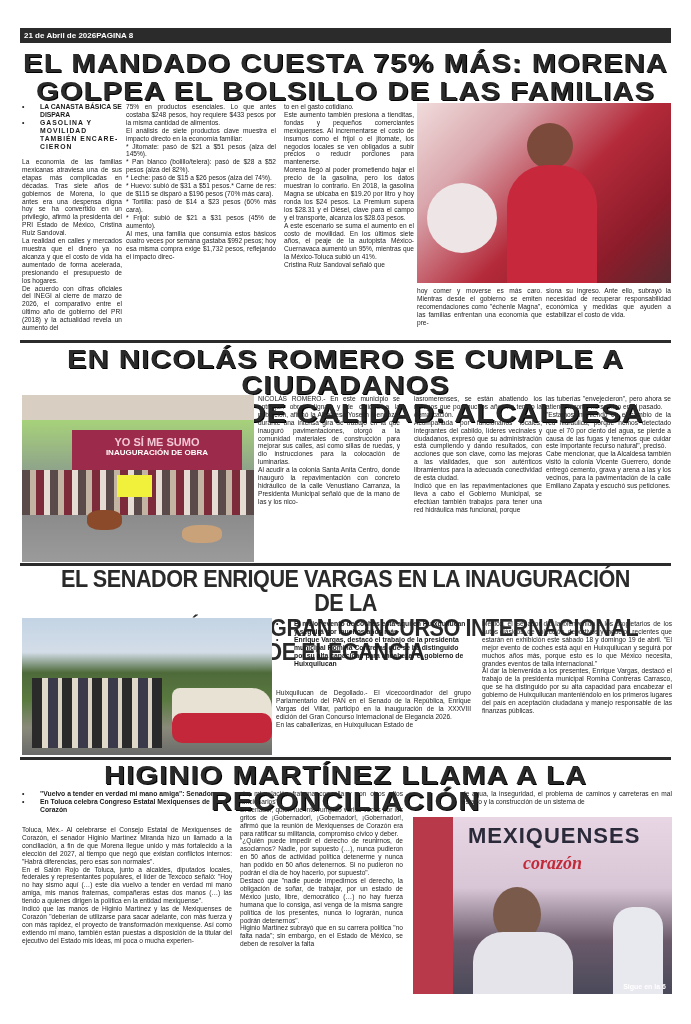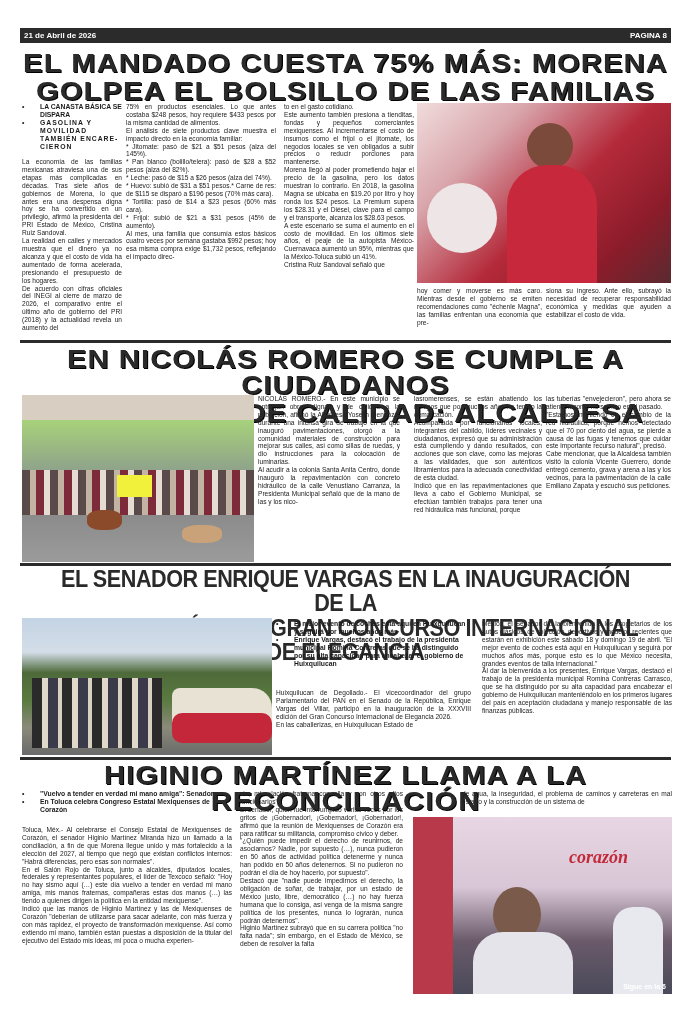--- a/index.html
+++ b/index.html
@@ -1,18 +1,18 @@
 <!DOCTYPE html>
 <html><head>
 <meta charset="utf-8">
 <style>
   html, body { margin:0; padding:0; background:#ffffff; }
   body { width:691px; height:1024px; position:relative; overflow:hidden; font-family:"Liberation Sans", sans-serif; color:#1a1a1a; }
   .abs { position:absolute; }
-  .topbar { left:20px; top:28px; width:651px; height:15px; background:#2b2b2b; color:#fff; font-size:8px; font-weight:bold; display:flex; justify-content:space-between; align-items:center; padding:0 4px; box-sizing:border-box; }
+  .topbar { left:20px; top:28px; width:651px; height:15px; background:#2b2b2b; color:#fff; font-size:8px; font-weight:bold; display:flex; align-items:center; padding:0 4px; box-sizing:border-box; }
   .rule { background:#2b2b2b; height:3px; }
   .headline { left:18px; width:655px; text-align:center; font-family:"Liberation Sans", sans-serif; font-weight:900; color:#2a2a2a; text-transform:uppercase; line-height:1; letter-spacing:0.5px; }
   .h1 { font-size:26px; transform:scaleX(1.12); transform-origin:center; letter-spacing:1px; }
   .h1 div { text-shadow:1px 1px 0 #000; }
   .hc { font-size:24px; font-family:"Liberation Sans", sans-serif; font-weight:bold; transform:scaleX(0.9); transform-origin:center; letter-spacing:-0.5px; }
   .col { font-size:6.6px; line-height:7.9px; text-align:justify; color:#222; }
   .col p { margin:0; }
   .bul { font-weight:bold; font-size:6.8px; line-height:8px; margin:0; padding:0; list-style:none; }
   .bul li { position:relative; padding-left:18px; }
   .bul li::before { content:"•"; position:absolute; left:0; }
@@ -71,20 +71,24 @@
   <p>siona su ingreso. Ante ello, subrayó la necesidad de recuperar responsabilidad económica y medidas que ayuden a estabilizar el costo de vida.</p>
 </div>
 
 <div class="abs rule" style="left:20px; top:340px; width:651px;"></div>
 
 <div class="abs headline h1" style="top:346px;">
   <div>EN NICOLÁS ROMERO SE CUMPLE A CIUDADANOS</div>
   <div style="margin-top:2px;">CON OBRAS DE CALIDAD: ALCALDESA</div>
 </div>
 <div class="abs photo" style="left:22px; top:395px; width:232px; height:167px; background:linear-gradient(180deg,#d8cfc2 0%,#d8cfc2 15%,#a7d27a 15%,#8fa38a 45%,#8a8a8a 70%,#9b9b9b 100%);">
+  <div class="abs" style="left:50px; top:35px; width:170px; height:45px; background:#9c2a4a; color:#fff; text-align:center; font-weight:bold;">
+    <div style="font-size:11px; margin-top:6px; color:#f4c7d6;">YO SÍ ME SUMO</div>
+    <div style="font-size:8px;">INAUGURACIÓN DE OBRA</div>
+  </div>
   <div class="abs" style="left:0; top:75px; width:232px; height:45px; background:repeating-linear-gradient(90deg,#5a4a4a 0 8px,#c3b3a3 8px 14px,#7d2a3a 14px 22px,#e5ddd3 22px 28px);"></div>
   <div class="abs" style="left:95px; top:80px; width:35px; height:22px; background:#f1f03a;"></div>
   <div class="abs" style="left:65px; top:115px; width:35px; height:20px; border-radius:40%; background:#8b4a2a;"></div>
   <div class="abs" style="left:160px; top:130px; width:40px; height:18px; border-radius:40%; background:#c9a27a;"></div>
 </div>
 <div class="abs col" style="left:258px; top:395px; width:142px;">
   <p>NICOLÁS ROMERO.- En este municipio se entregan obras dignas y de calidad a la población, afirmó la Alcaldesa Yoselin Mendoza, durante una intensa gira de trabajo en la que inauguró pavimentaciones, otorgó a la comunidad materiales de construcción para mejorar sus calles, así como sillas de ruedas, y dio instrucciones para la colocación de luminarias.</p>
   <p>Al acudir a la colonia Santa Anita Centro, donde inauguró la repavimentación con concreto hidráulico de la calle Venustiano Carranza, la Presidenta Municipal señaló que de la mano de las y los nico-</p>
 </div>
 <div class="abs col" style="left:414px; top:395px; width:128px;">
@@ -140,19 +144,20 @@
   <p>cia, mi relación fraterna con ella y con otros altos funcionarios".</p>
   <p>El senador, quien fue interrumpido varias veces por los gritos de ¡Gobernador!, ¡Gobernador!, ¡Gobernador!, afirmó que la reunión de Mexiquenses de Corazón era para ratificar su militancia, compromiso cívico y deber.</p>
   <p>"¿Quién puede impedir el derecho de reunirnos, de asociarnos? Nadie, por supuesto (…), nunca pudieron en 50 años de actividad política detenerme y nunca han podido en 50 años detenernos. Si no pudieron no podrán el día de hoy hacerlo, por supuesto".</p>
   <p>Destacó que "nadie puede impedirnos el derecho, la obligación de soñar, de trabajar, por un estado de México justo, libre, democrático (…) no hay fuerza humana que lo consiga, así venga de la misma sangre política de los presentes, nunca lo lograrán, nunca podrán detenernos".</p>
   <p>Higinio Martínez subrayó que en su carrera política "no falta nada"; sin embargo, en el Estado de México, se deben de resolver la falta</p>
 </div>
 <div class="abs col" style="left:462px; top:790px; width:210px;">
   <p>de agua, la inseguridad, el problema de caminos y carreteras en mal estado y la construcción de un sistema de</p>
 </div>
 <div class="abs photo" style="left:413px; top:817px; width:259px; height:177px; background:linear-gradient(180deg,#e8d6e4 0%,#d8c6d6 40%,#6a5a6a 70%,#4a4a5a 100%);">
-  <div class="abs" style="left:110px; top:30px; font-size:18px; font-style:italic; font-weight:bold; color:#c22a3a; font-family:'Liberation Serif', serif;margin-left:46px;">corazón</div>
+  <div class="abs" style="left:55px; top:6px; font-size:22px; font-weight:bold; color:#2a2a3a; letter-spacing:1px;">MEXIQUENSES</div>
+  <div class="abs" style="left:110px; top:36px; font-size:18px; font-style:italic; font-weight:bold; color:#c22a3a; font-family:'Liberation Serif', serif;">corazón</div>
   <div class="abs" style="left:0; top:0; width:40px; height:177px; background:#b83a4a;"></div>
   <div class="abs" style="left:80px; top:70px; width:48px; height:55px; border-radius:50%; background:#7a5a4a;"></div>
   <div class="abs" style="left:60px; top:115px; width:100px; height:62px; background:#e4e4ea; border-radius:30px 30px 0 0;"></div>
   <div class="abs" style="left:200px; top:90px; width:50px; height:87px; background:#e8e8ef; border-radius:20px 20px 0 0;"></div>
   <div class="caption-overlay">Sigue en la 6</div>
 </div>
 
 </body></html>

